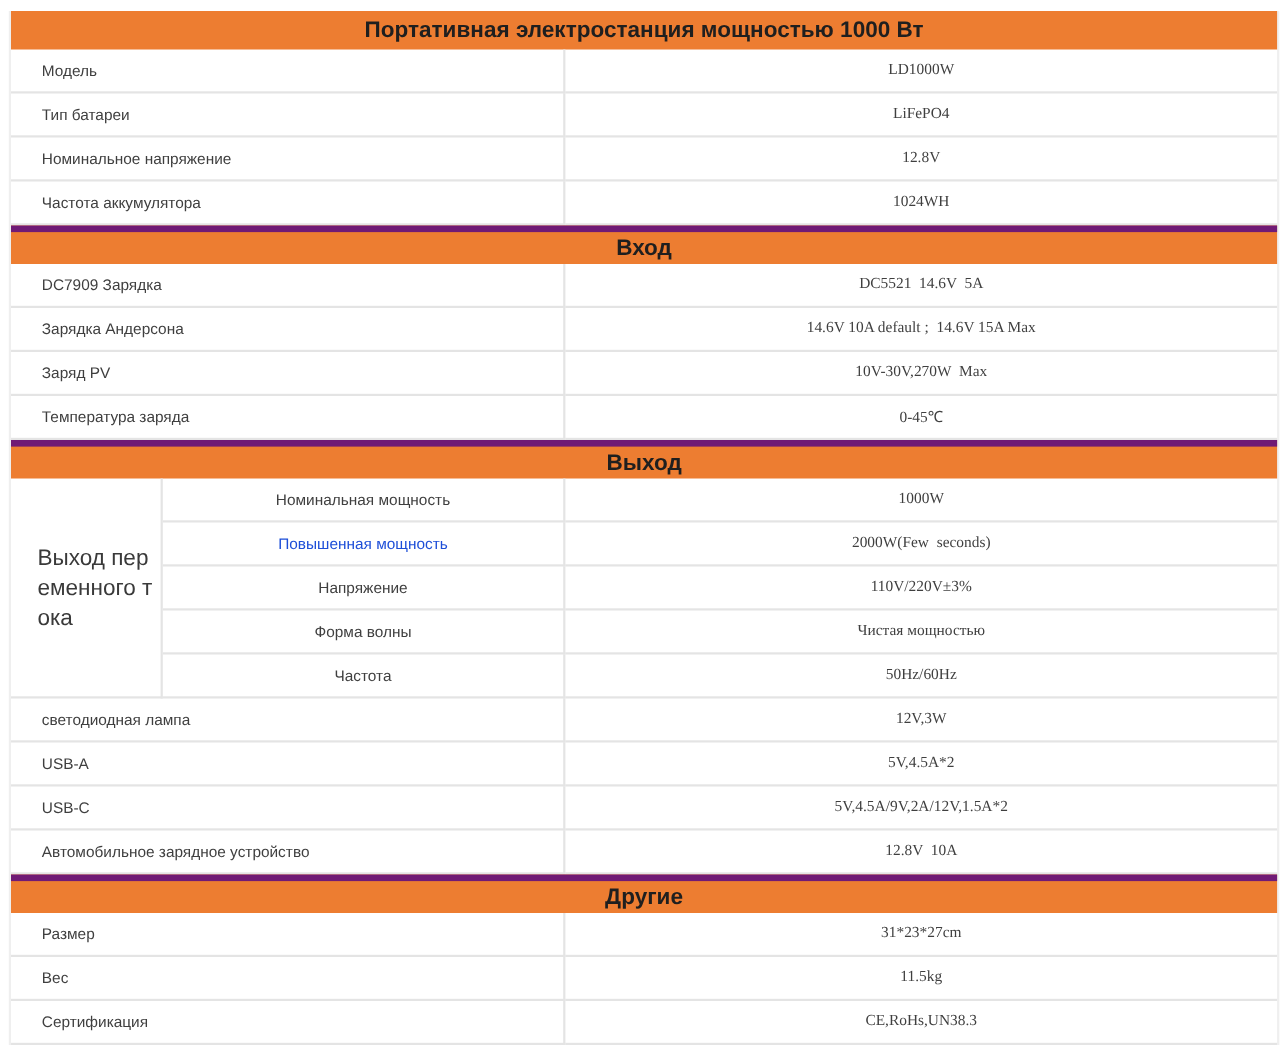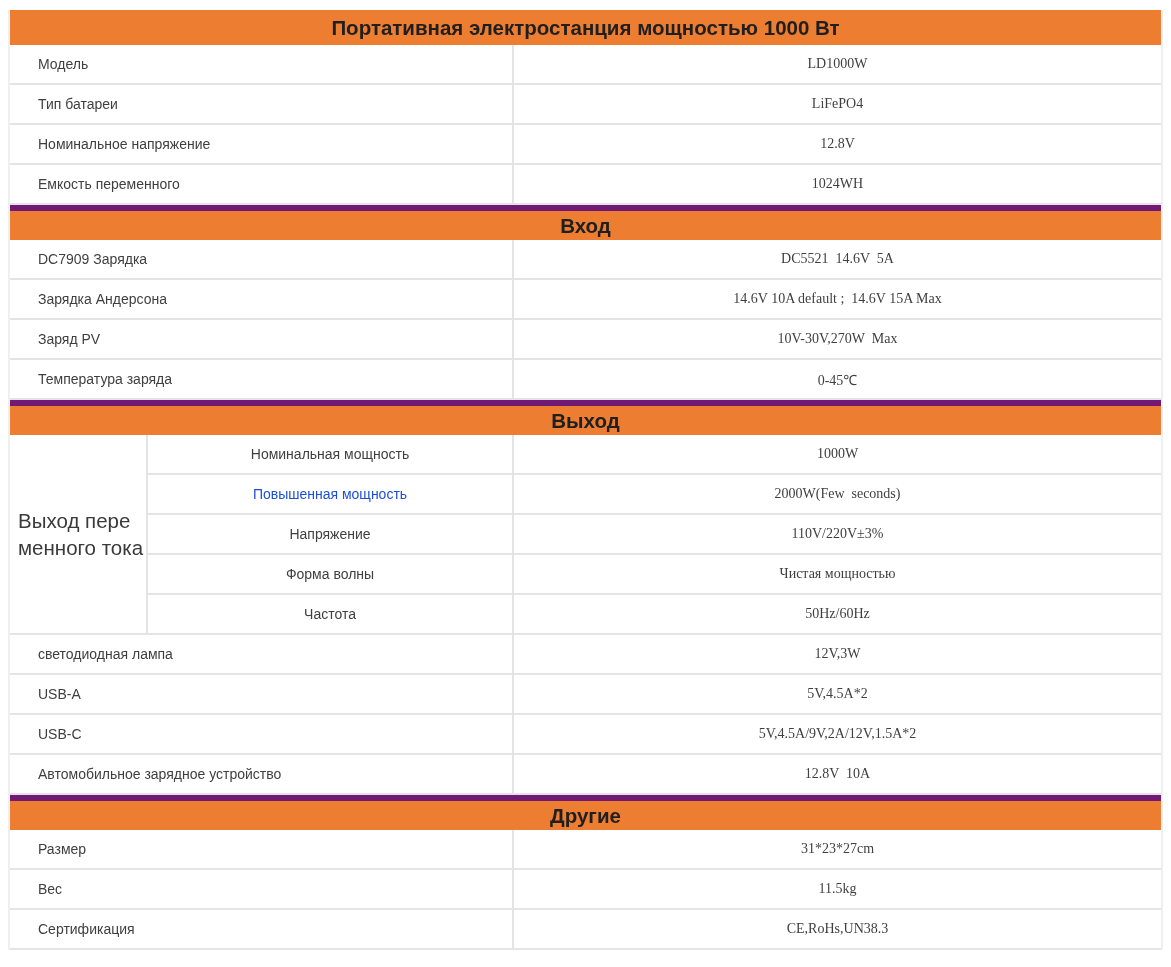--- a/index.html
+++ b/index.html
@@ -51,21 +51,21 @@
   
   td.sublbl {
     text-align: center;
     border-bottom: 2px solid #e4e4e4;
     border-right: 2px solid #e4e4e4;
   }
   td.darker { color: #1d4ed8; }
   
   td.acmerge {
     text-align: left;
-    padding: 0 2px 0 8px;
+    padding: 0 2px 0 24px;
     border-bottom: 2px solid #e4e4e4;
     border-right: 2px solid #e4e4e4;
     word-break: break-all;
     font-size: 20.5px;
     line-height: 27px;
     color: #3a3a3a;
   }
 </style>
 </head>
 <body>
@@ -89,21 +89,21 @@
     </tr>
     <tr>
       <td class="lbl" colspan="2">Тип батареи</td>
       <td class="val">LiFePO4</td>
     </tr>
     <tr>
       <td class="lbl" colspan="2">Номинальное напряжение</td>
       <td class="val">12.8V</td>
     </tr>
     <tr>
-      <td class="lbl" colspan="2">Емкость переменного</td>
+      <td class="lbl" colspan="2">Частота аккумулятора</td>
       <td class="val">1024WH</td>
     </tr>
 
     <tr>
       <td class="sec" colspan="3">Вход</td>
     </tr>
     <tr>
       <td class="lbl" colspan="2">DC7909 Зарядка</td>
       <td class="val">DC5521  14.6V  5A</td>
     </tr>

